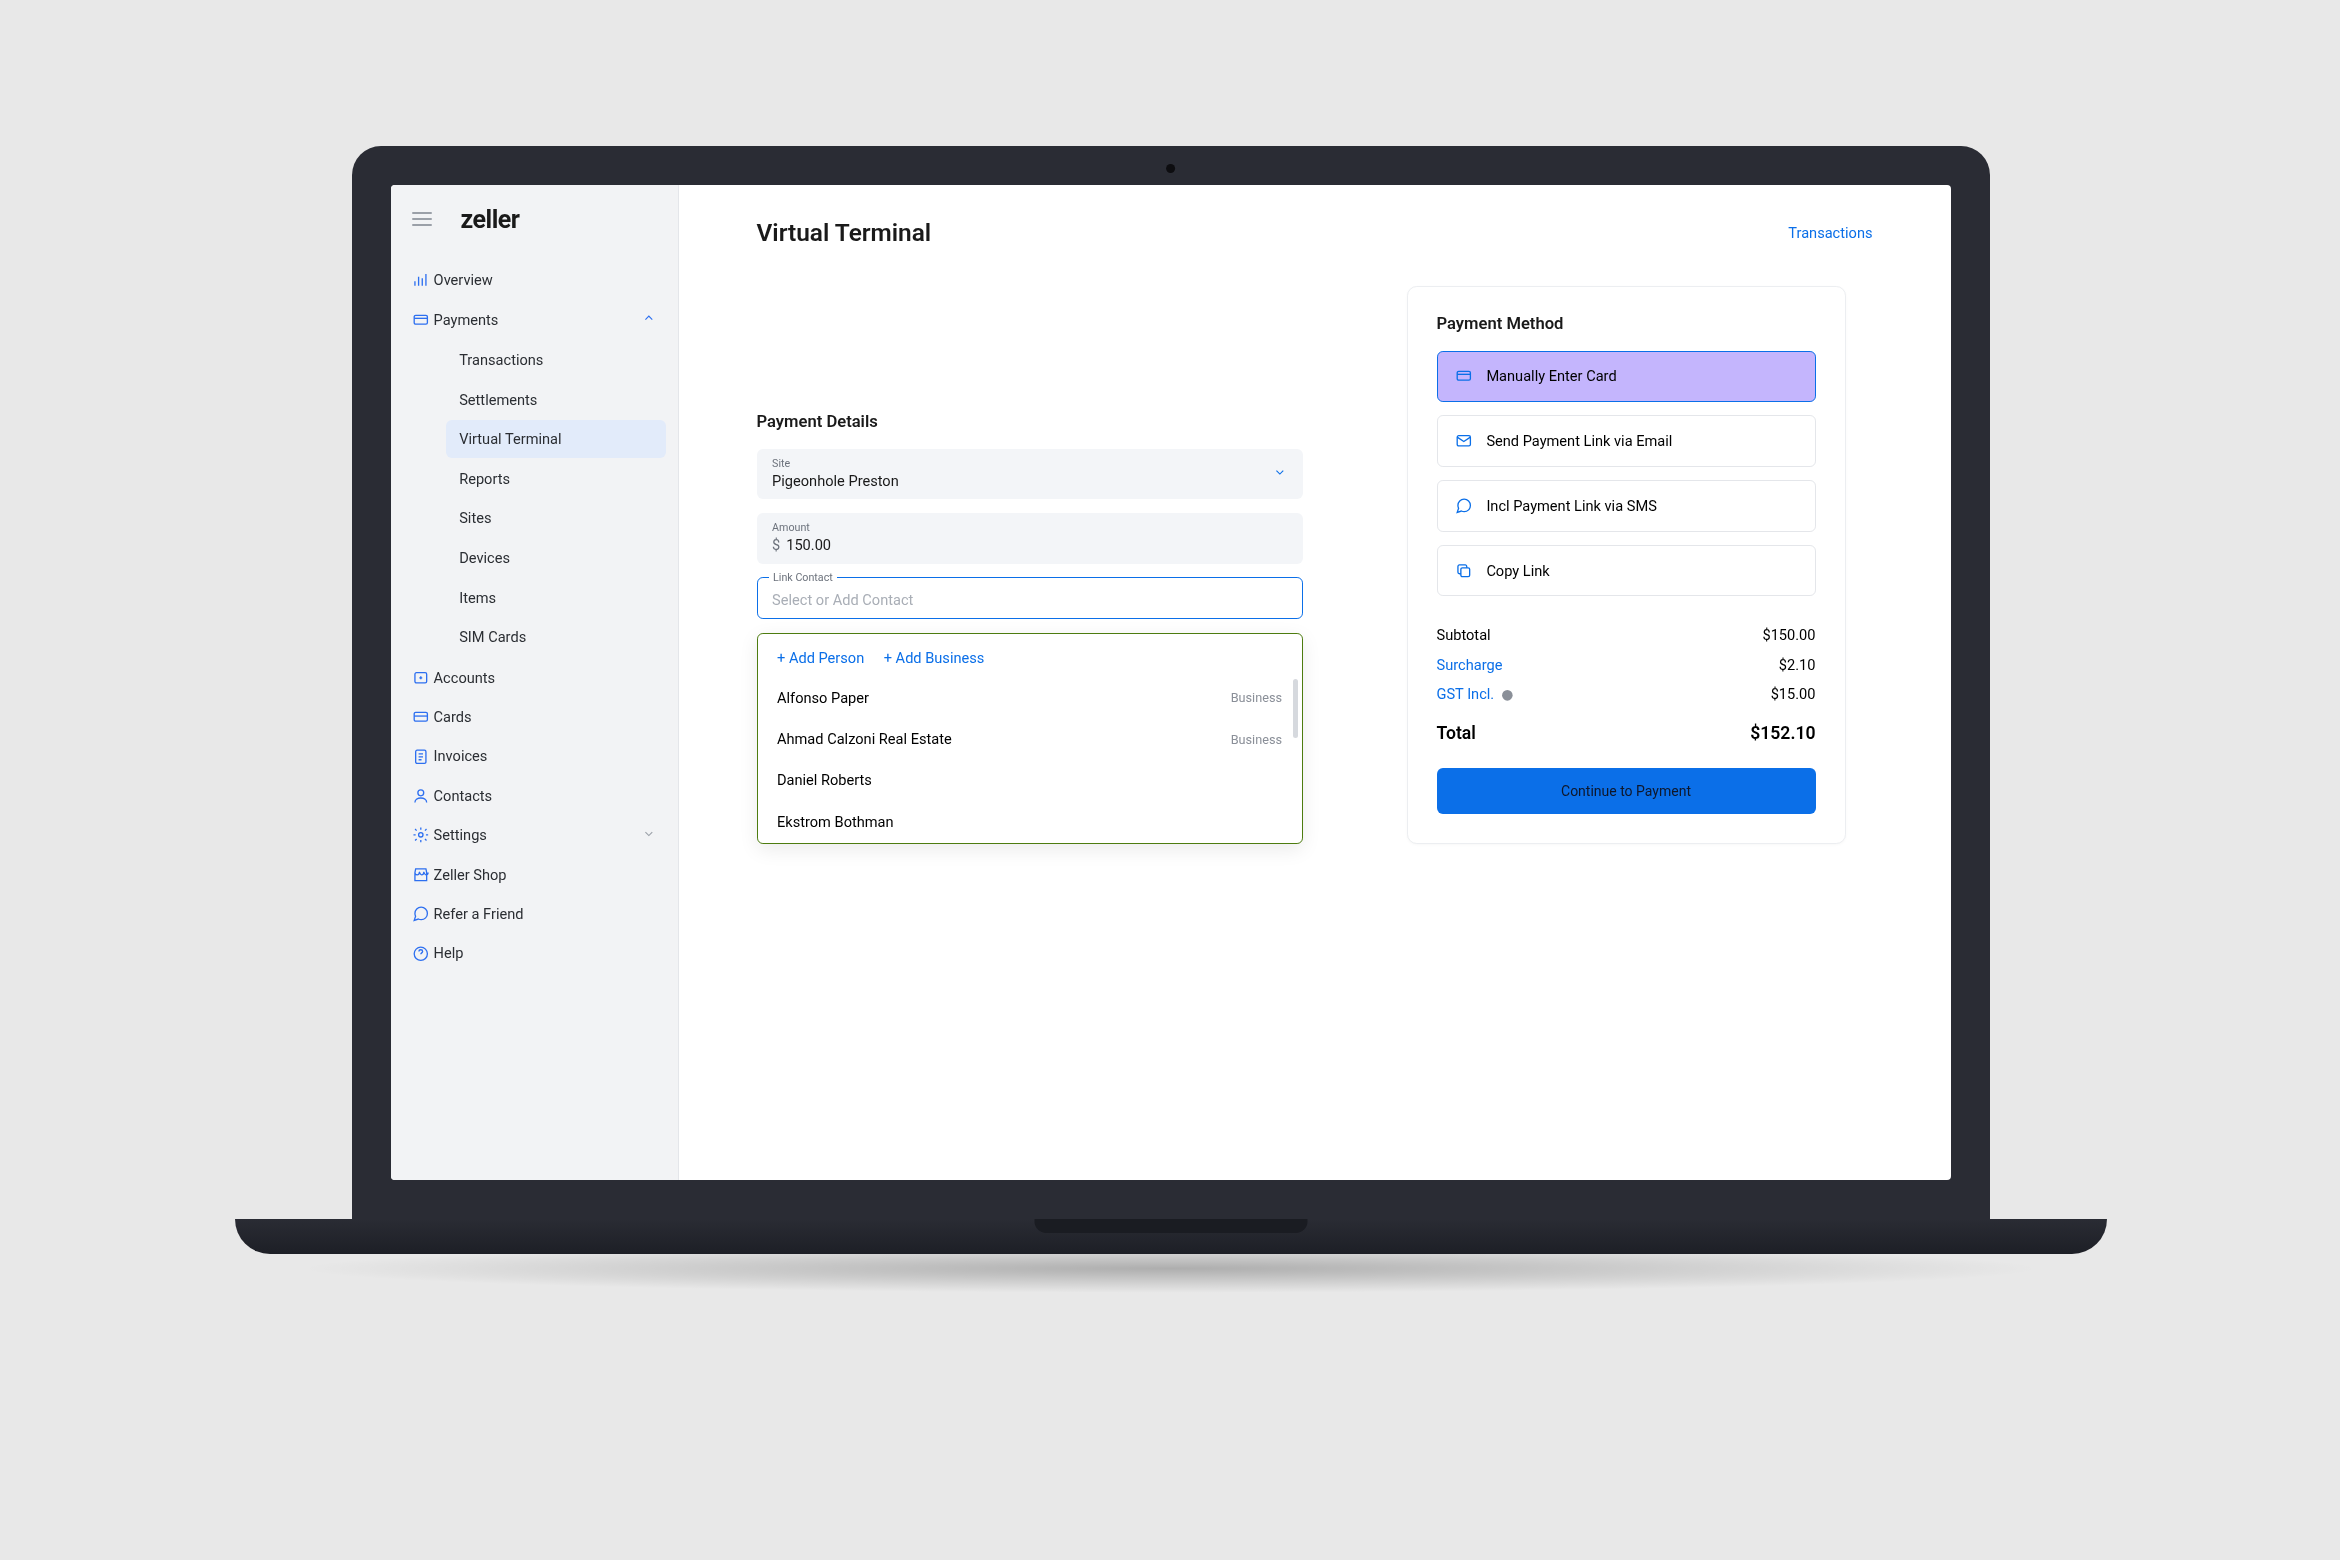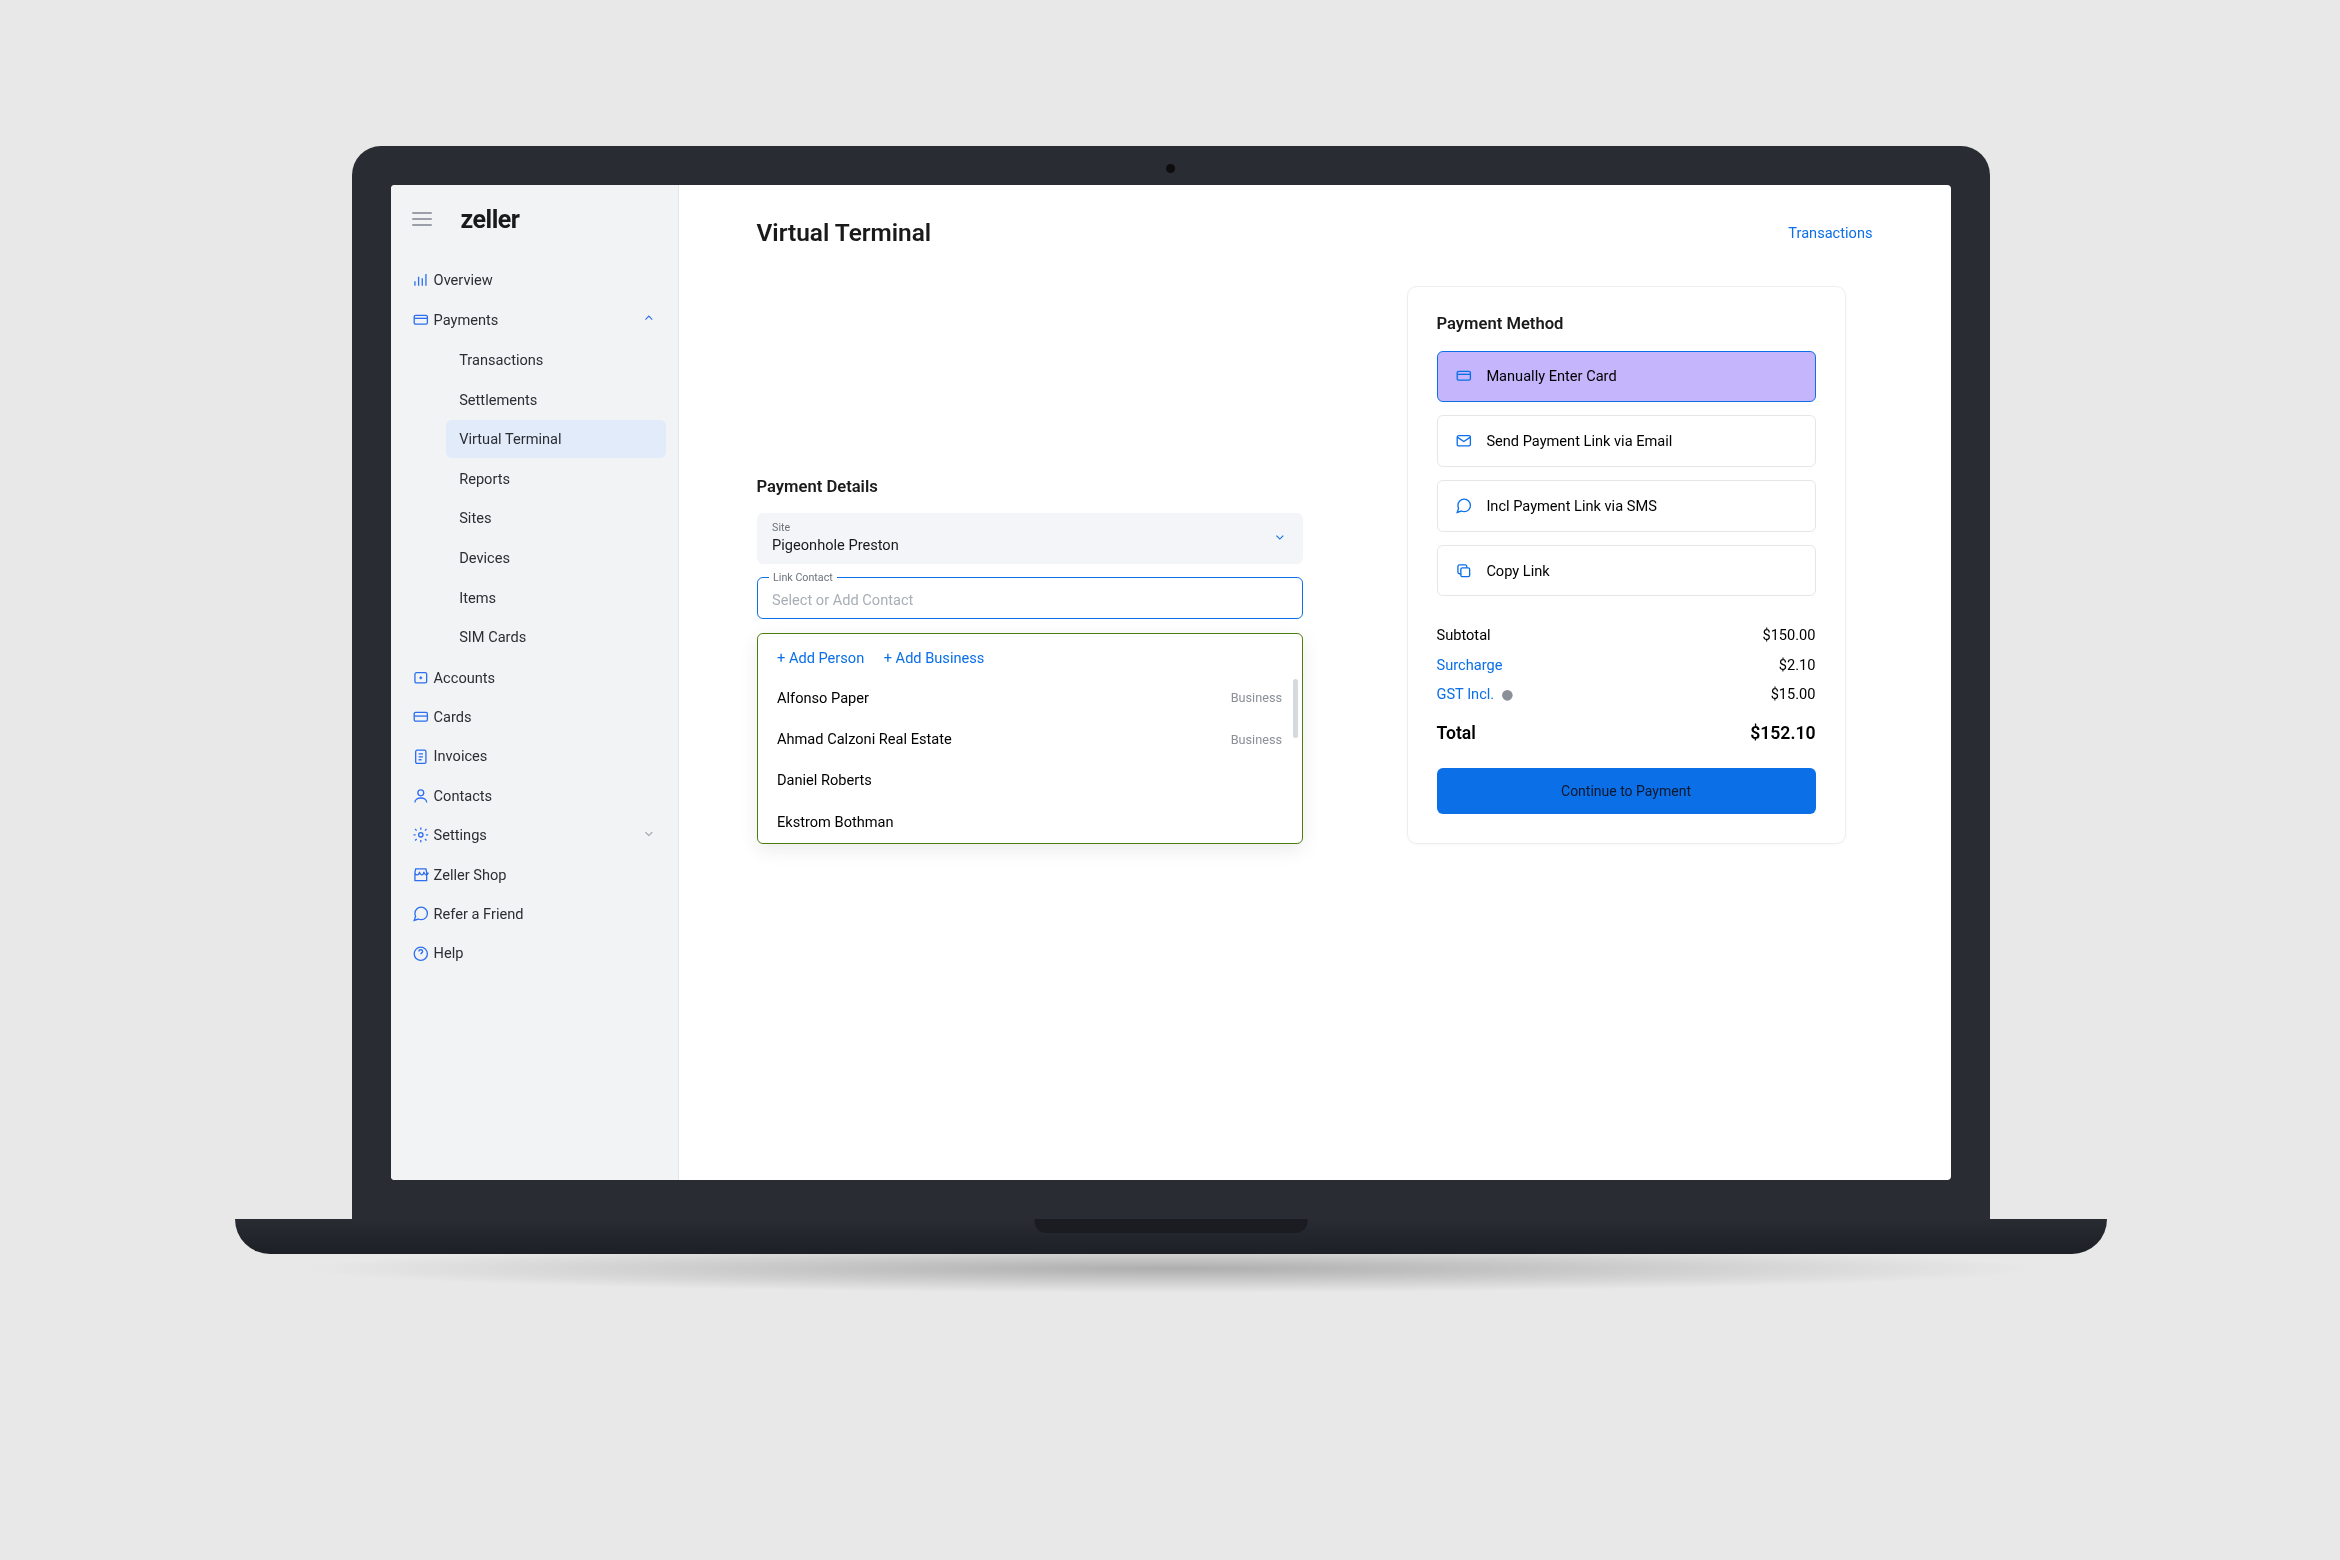--- a/index.html
+++ b/index.html
@@ -196,20 +196,27 @@
             <div class="section-title">Payment Details</div>
 
             <div class="field">
               <div class="field-label">Site</div>
               <div class="field-value">Pigeonhole Preston</div>
               <span class="chev-down"><svg viewBox="0 0 24 24">
                     <path d="M6 9l6 6 6-6"></path>
                   </svg></span>
             </div>
 
+            <div class="field">
+              <div class="field-label">Amount</div>
+              <div class="field-value">
+                <span class="dollar">$</span>
+                <span>150.00</span>
+              </div>
+            </div>
 
             <div class="field focused">
               <div class="field-label">Link Contact</div>
               <input type="text" placeholder="Select or Add Contact" style="">
             </div>
 
             <div class="dropdown">
               <div class="dropdown-scroll"></div>
               <div class="dropdown-actions">
                 <span class="dropdown-action">+ Add Person</span>

